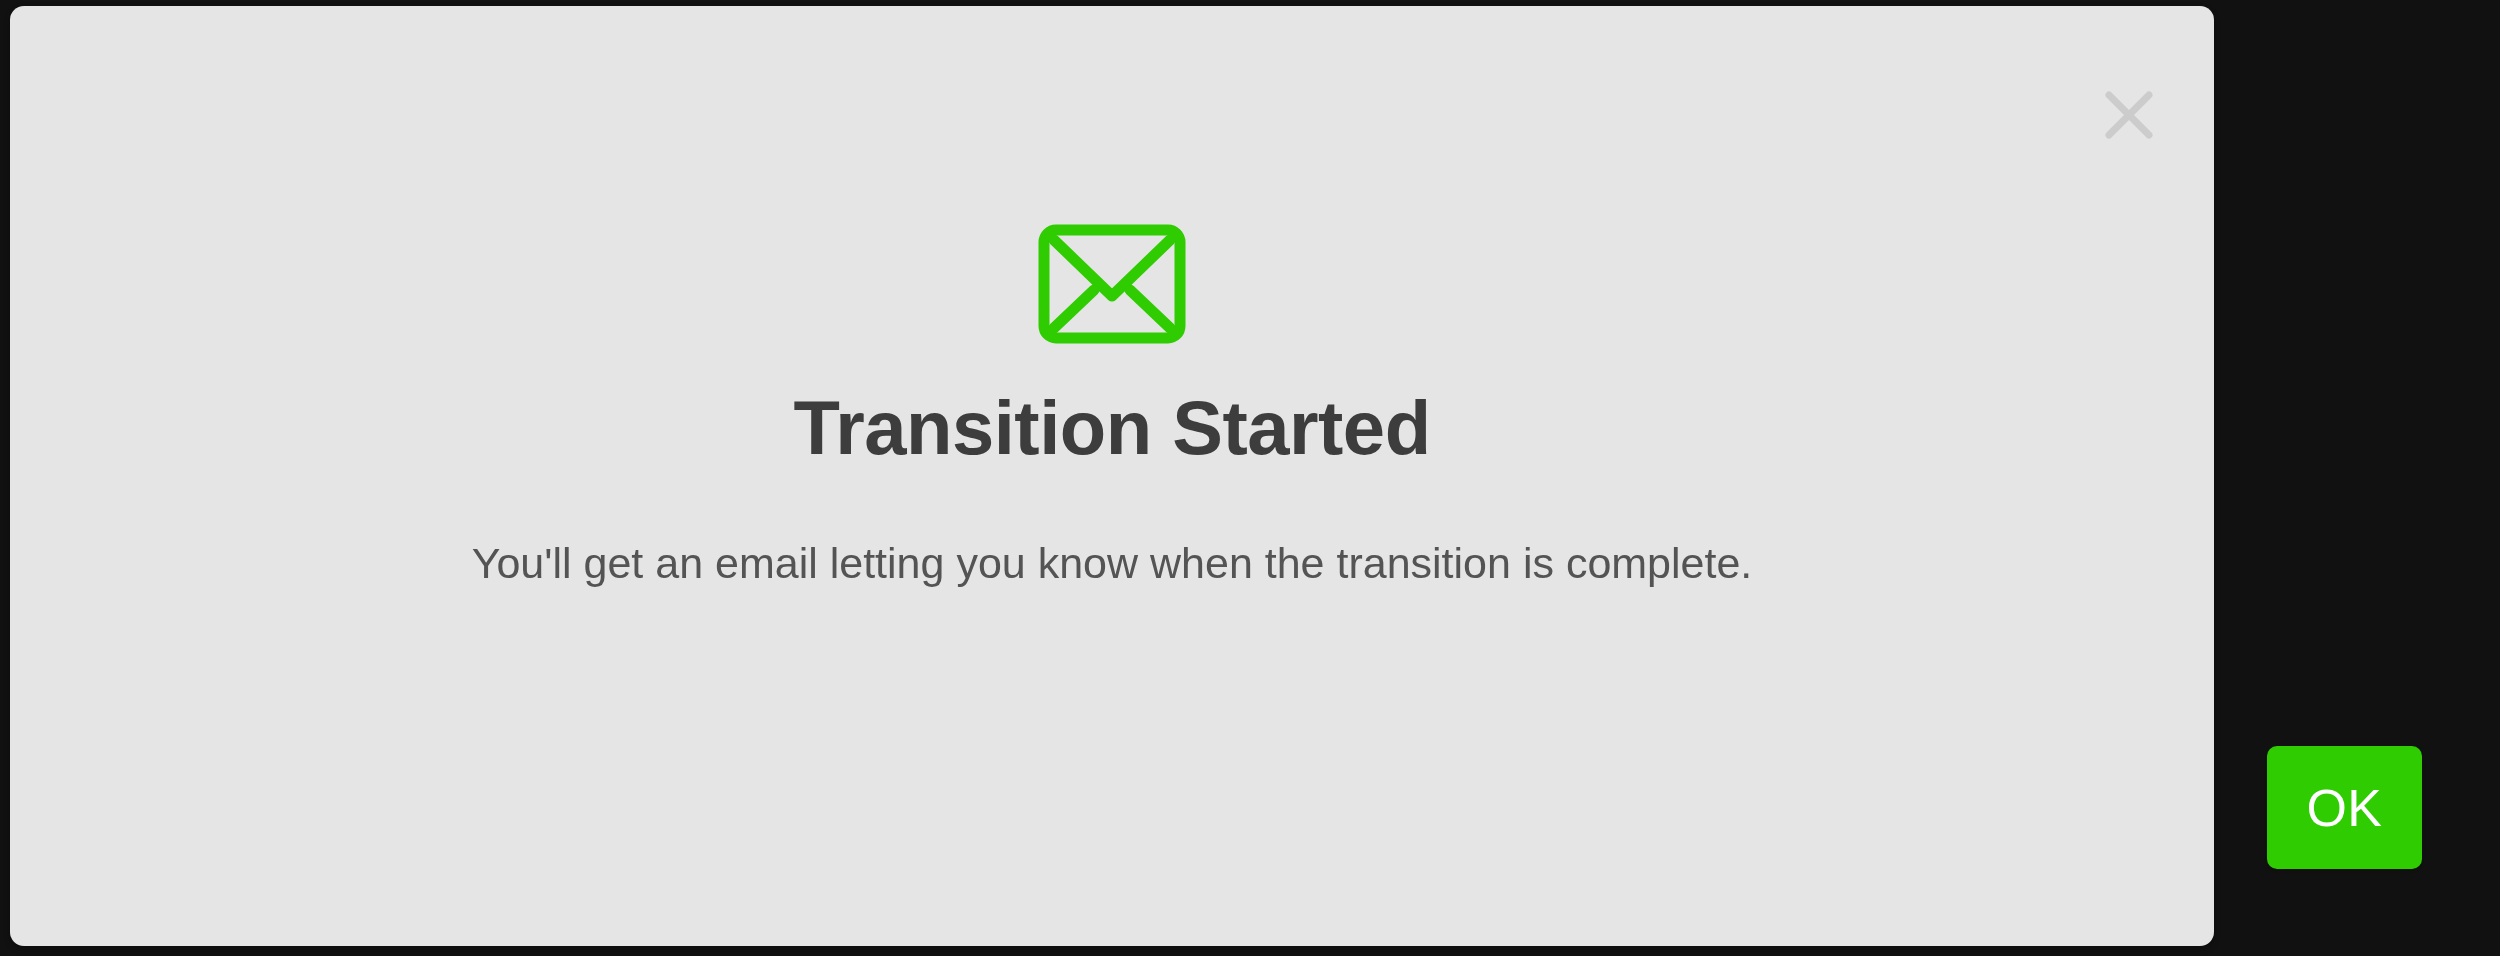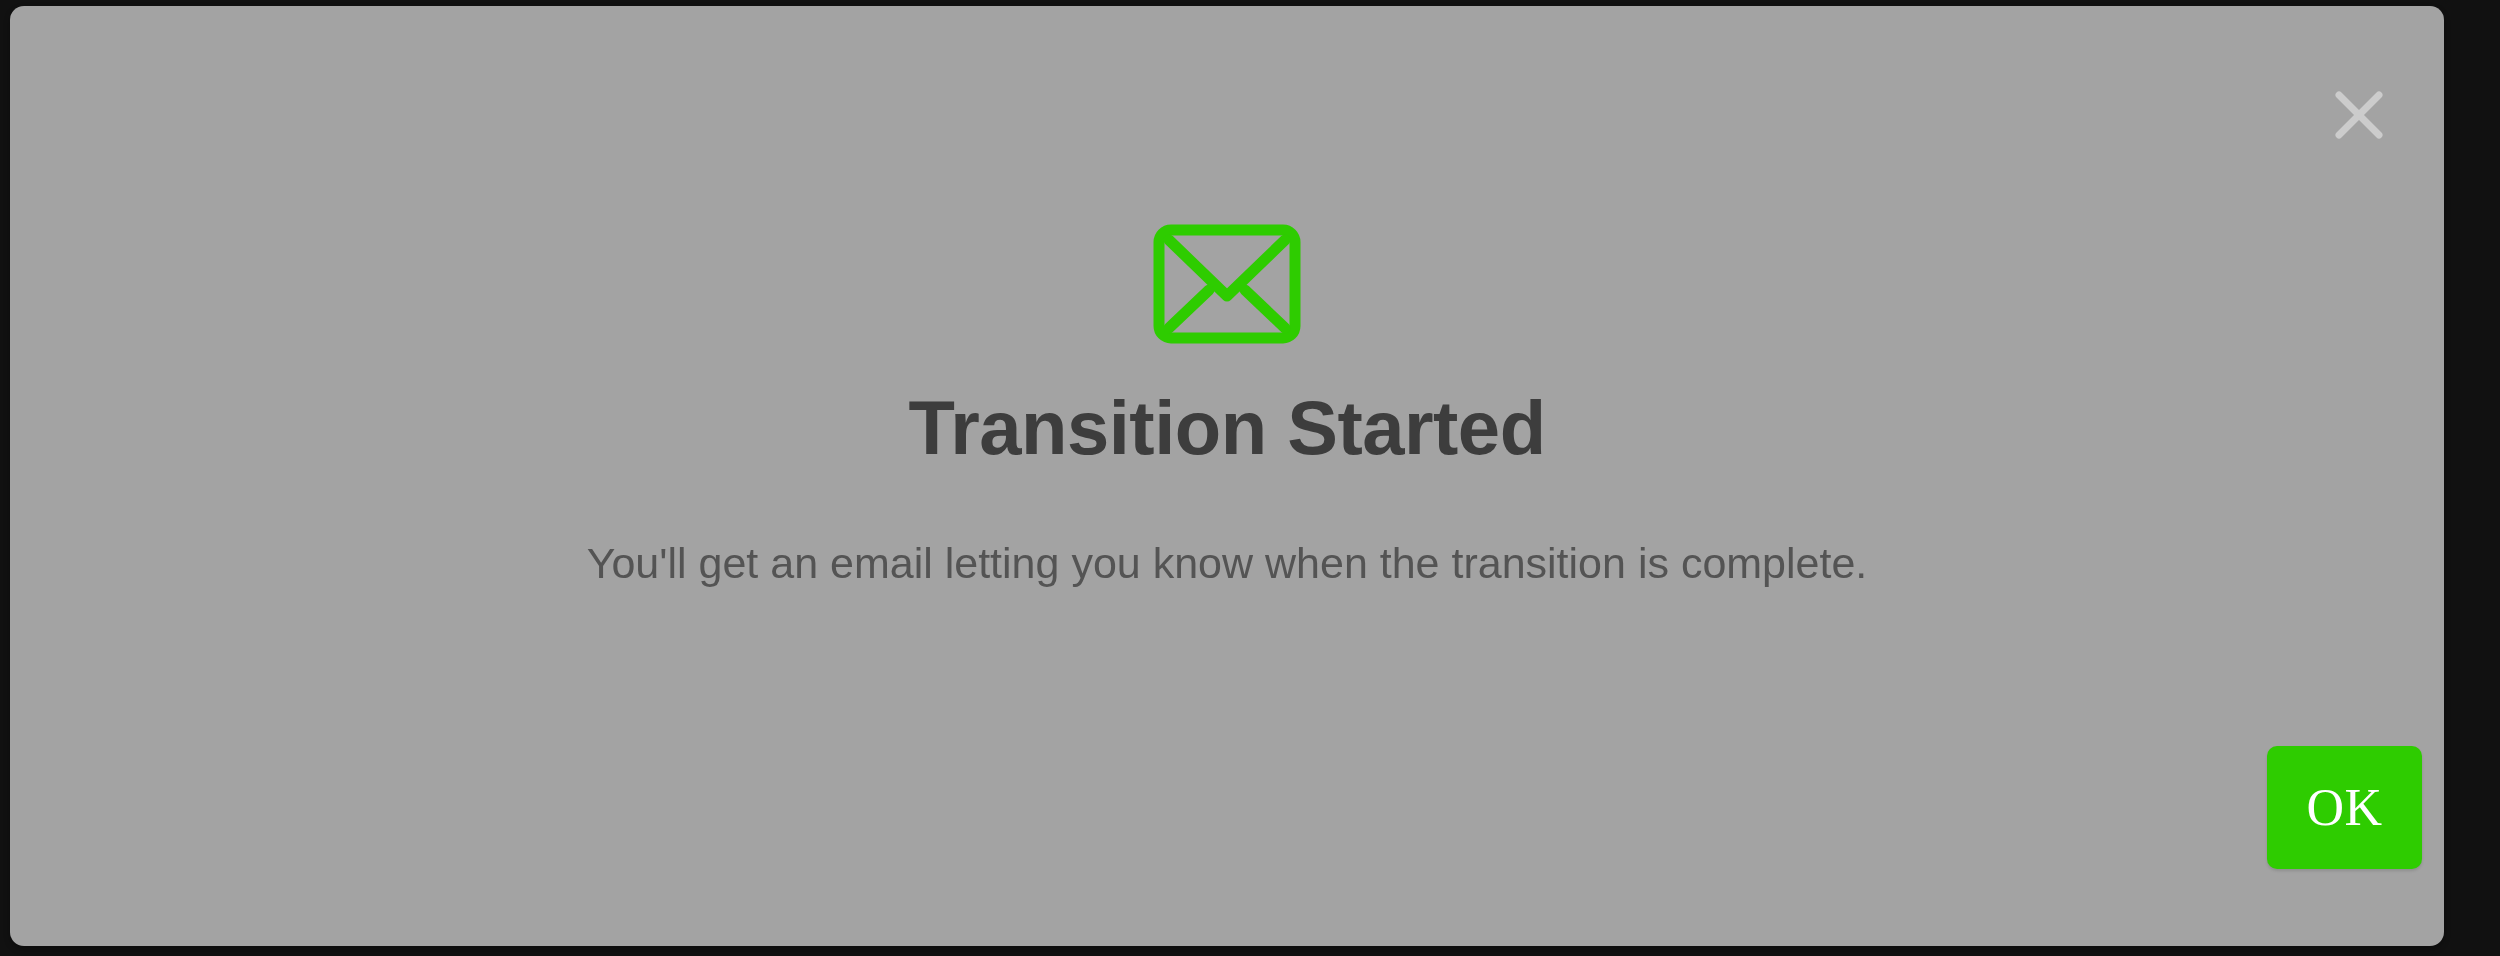--- a/index.html
+++ b/index.html
@@ -21,23 +21,23 @@
     position: absolute;
     inset: 0;
     background: #111111;
   }
 
   
   .modal {
     position: absolute;
     left: 10px;
     top: 6px;
-    width: 2434px;
+    width: 2204px;
     height: 940px;
-    background: #a3a3a3;
+    background: #e5e5e5;
     border-radius: 14px;
     box-shadow: 0 3px 6px rgba(0,0,0,0.30);
   }
 
   
   .close-btn {
     position: absolute;
     right: 54px;
     top: 78px;
     width: 62px;
@@ -91,21 +91,21 @@
   .ok-btn {
     position: absolute;
     left: 2257px;
     top: 740px;
     width: 155px;
     height: 123px;
     background: #2ecc00;
     color: #ffffff;
     border: none;
     border-radius: 10px;
-    font-family: Liberation Serif, serif;
+    font-family: Liberation Sans, sans-serif;
     font-size: 52px;
     font-weight: 400;
     letter-spacing: 0.5px;
     cursor: pointer;
     display: flex;
     align-items: center;
     justify-content: center;
     box-shadow: 0 2px 3px rgba(0,0,0,0.12);
   }
 </style>

